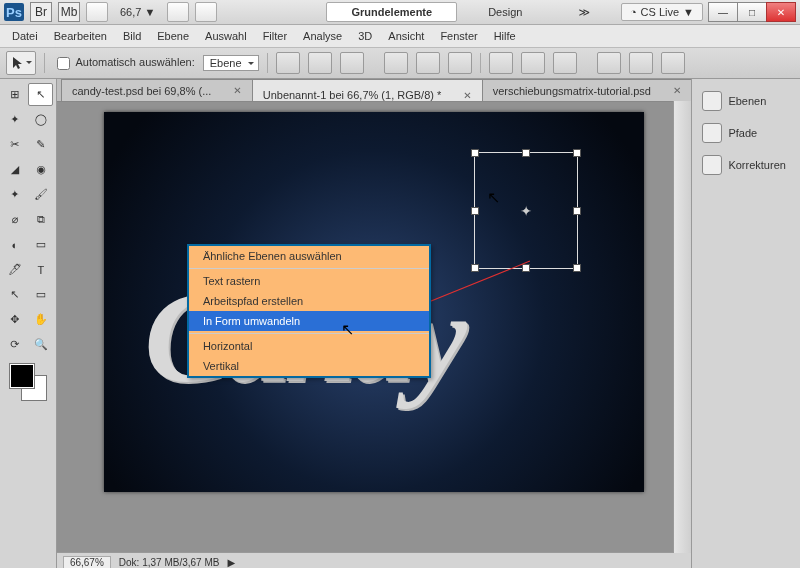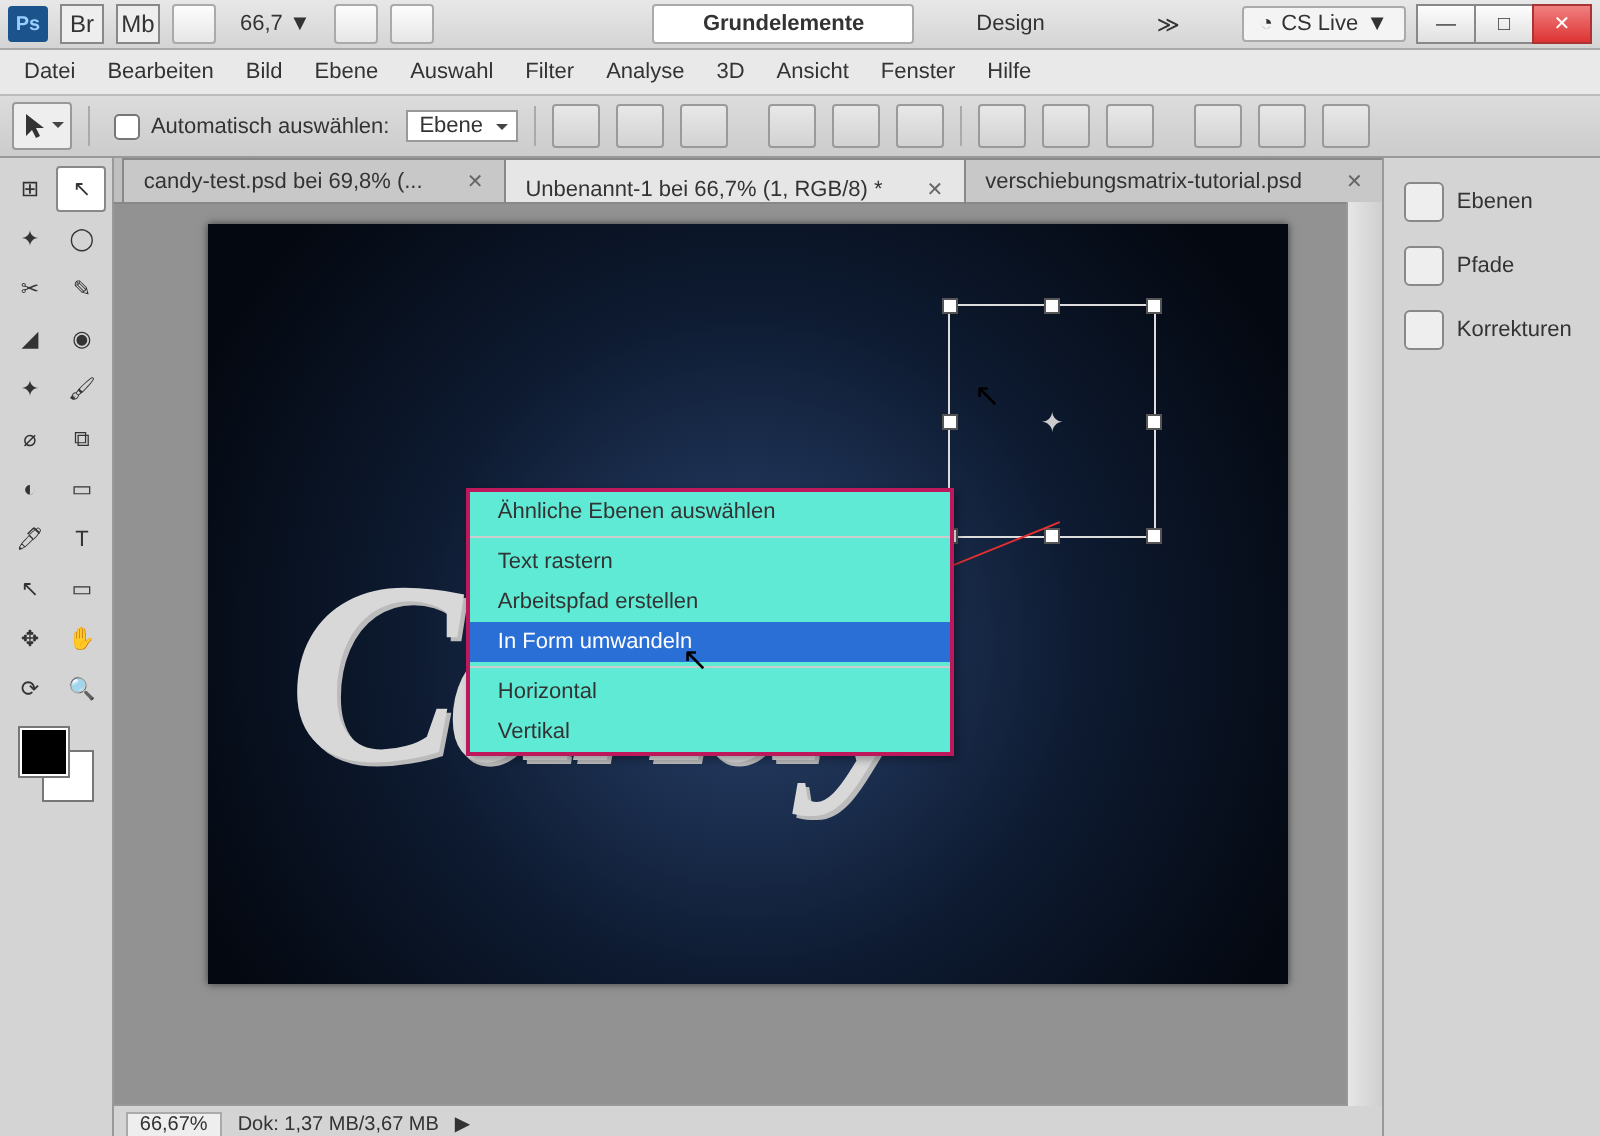--- a/index.html
+++ b/index.html
@@ -1,18 +1,18 @@
 <!DOCTYPE html>
 <html><head>
 <meta charset="utf-8">
 <style>
   html,body{margin:0;padding:0;width:800px;height:568px;overflow:hidden;font-family:Tahoma,Arial,sans-serif;font-size:11px;background:#d9d9d9;color:#333;}
   
   .titlebar{height:24px;background:linear-gradient(#e8e8e8,#d4d4d4);border-bottom:1px solid #aaa;display:flex;align-items:center;padding:0 4px;gap:6px;}
-  .titlebar .ps-logo{width:20px;height:18px;background:#1b548c;border-radius:2px;color:#9acfff;font-weight:bold;display:flex;align-items:center;justify-content:center;font-size:10px;}
+  .titlebar .ps-logo{width:20px;height:18px;background:#1b548c;border-radius:2px;color:#9acfff;font-weight:bold;display:flex;align-items:center;justify-content:center;font-size:13px;}
   .titlebar .sq{width:20px;height:18px;border:1px solid #888;background:#eee;display:flex;align-items:center;justify-content:center;font-size:12px;}
   .titlebar .zoom{padding:0 6px;}
   .titlebar .tbtn{width:20px;height:18px;border:1px solid #aaa;background:linear-gradient(#fdfdfd,#e6e6e6);border-radius:2px;}
   .titlebar .spacer{flex:1;}
   .titlebar .mode{padding:3px 24px;border:1px solid transparent;}
   .titlebar .mode.active{background:#fff;border:1px solid #aaa;font-weight:bold;border-radius:2px;}
   .titlebar .cslive{padding:2px 8px;border:1px solid #aaa;border-radius:2px;background:#f4f4f4;display:flex;align-items:center;gap:4px;}
   .titlebar .winbox{display:flex;}
   .titlebar .winbtn{width:28px;height:18px;border:1px solid #888;background:linear-gradient(#fdfdfd,#e0e0e0);display:flex;align-items:center;justify-content:center;font-size:10px;margin-left:-1px;}
   .titlebar .winbtn.close{background:linear-gradient(#f08080,#d33);color:#fff;border-color:#a33;}
@@ -46,21 +46,21 @@
   .doc{width:540px;height:380px;background:radial-gradient(circle at 50% 55%,#2b4470,#0d1a30 50%,#040810 90%);box-shadow:0 0 4px rgba(0,0,0,.6);position:relative;overflow:hidden;}
   .script-text{position:absolute;top:150px;left:40px;font-family:'Brush Script MT','Segoe Script',cursive;font-style:italic;font-weight:bold;font-size:130px;color:#d8d8d8;letter-spacing:-6px;text-shadow:2px 2px 0 #bbb;}
   
   .bbox{position:absolute;border:1px solid #ddd;}
   .bbox .h{position:absolute;width:6px;height:6px;background:#fff;border:1px solid #555;margin:-4px 0 0 -4px;}
   .bbox .h.tl{top:0;left:0;} .bbox .h.tm{top:0;left:50%;} .bbox .h.tr{top:0;left:100%;}
   .bbox .h.ml{top:50%;left:0;} .bbox .h.mr{top:50%;left:100%;}
   .bbox .h.bl{top:100%;left:0;} .bbox .h.bm{top:100%;left:50%;} .bbox .h.br{top:100%;left:100%;}
   .bbox .anchor{position:absolute;top:50%;left:50%;transform:translate(-50%,-50%);font-size:14px;color:#ccc;}
   
-  .ctxmenu{position:absolute;width:240px;background:#5eead4;border:2px solid #be185d;box-shadow:2px 2px 4px rgba(0,0,0,.3);z-index:10;margin-left:46px;}
+  .ctxmenu{position:absolute;width:240px;background:#fdba74;border:2px solid #0369a1;box-shadow:2px 2px 4px rgba(0,0,0,.3);z-index:10;}
   .ctxmenu .ci{padding:4px 14px;font-size:11px;}
   .ctxmenu .ci.hl{background:#2a6fd6;color:#fff;}
   .ctxmenu hr{border:none;border-top:1px solid #ccc;margin:2px 0;}
   .redline{position:absolute;width:180px;height:1px;background:#e03030;transform-origin:left center;z-index:9;}
   .cursor-ptr{position:absolute;font-size:16px;color:#000;z-index:11;}
   .statusbar{height:18px;background:#d4d4d4;border-top:1px solid #999;font-size:10px;display:flex;align-items:center;padding:0 6px;gap:8px;}
   .statusbar .field{border:1px solid #aaa;background:#eee;padding:0 6px;}
   .scrollbar-v{width:17px;background:linear-gradient(90deg,#e6e6e6,#cfcfcf);border-left:1px solid #999;position:absolute;right:0;top:22px;bottom:18px;}
   .rpanel{width:112px;background:#d4d4d4;border-left:1px solid #999;padding:6px 0;}
   .rpanel .pitem{display:flex;align-items:center;gap:6px;padding:6px 10px;}

